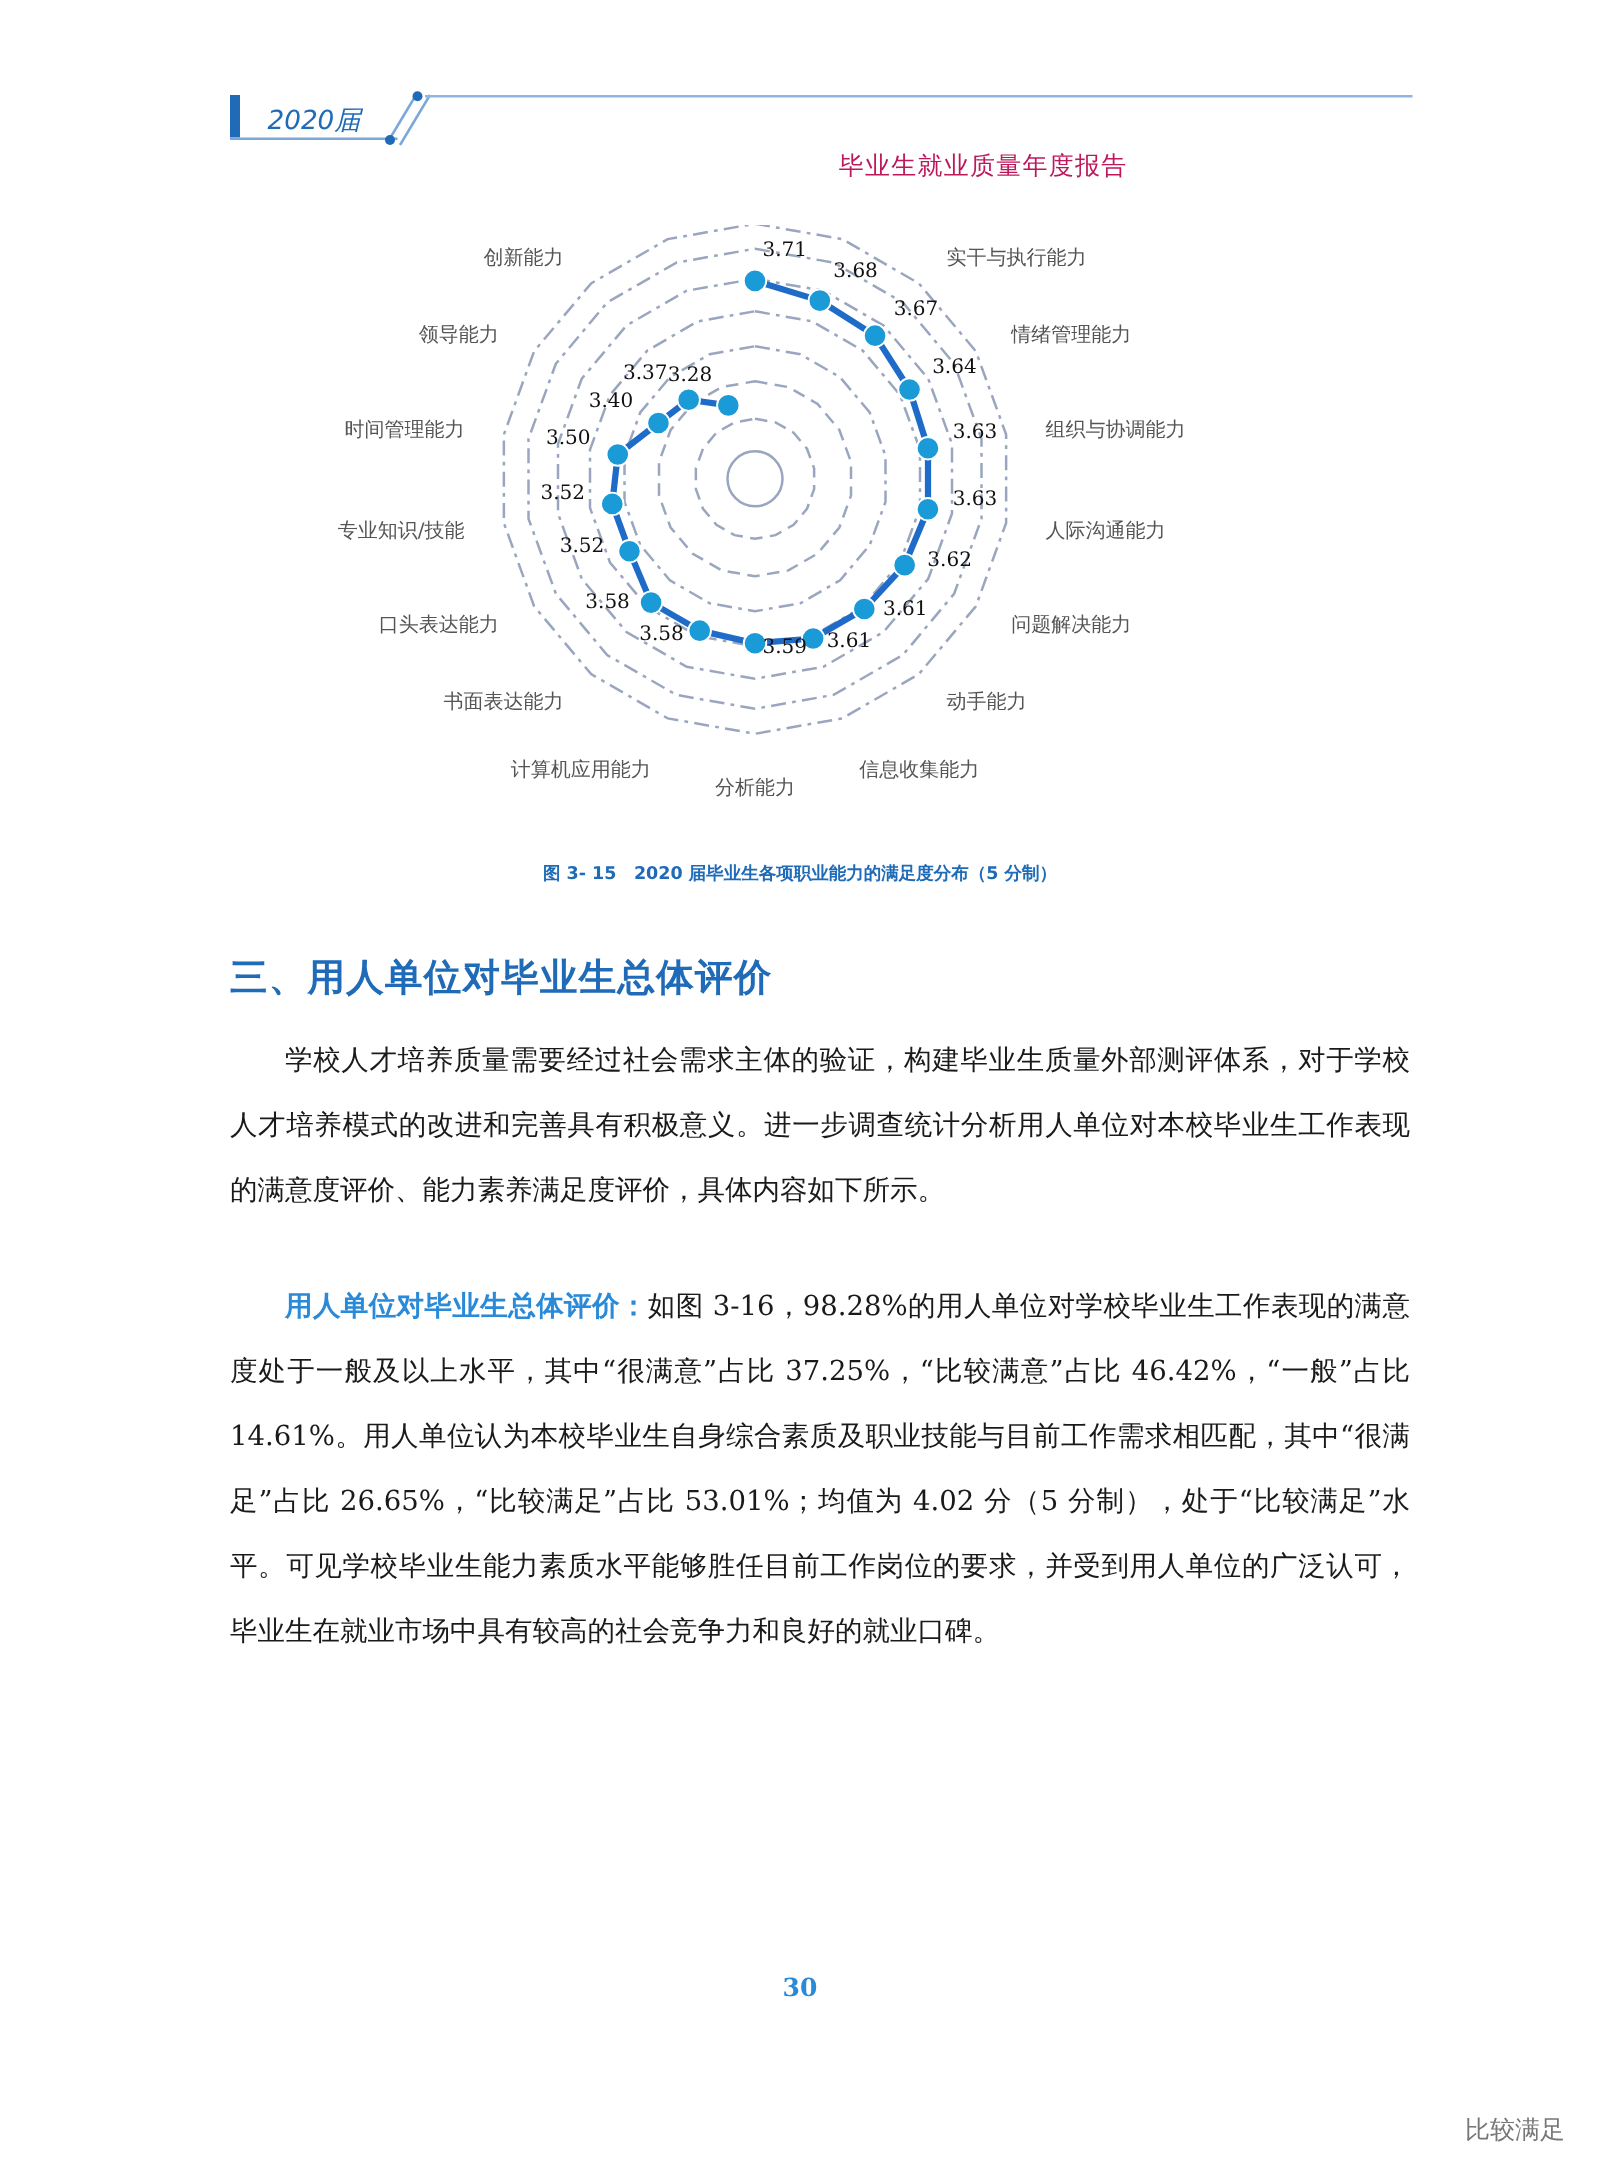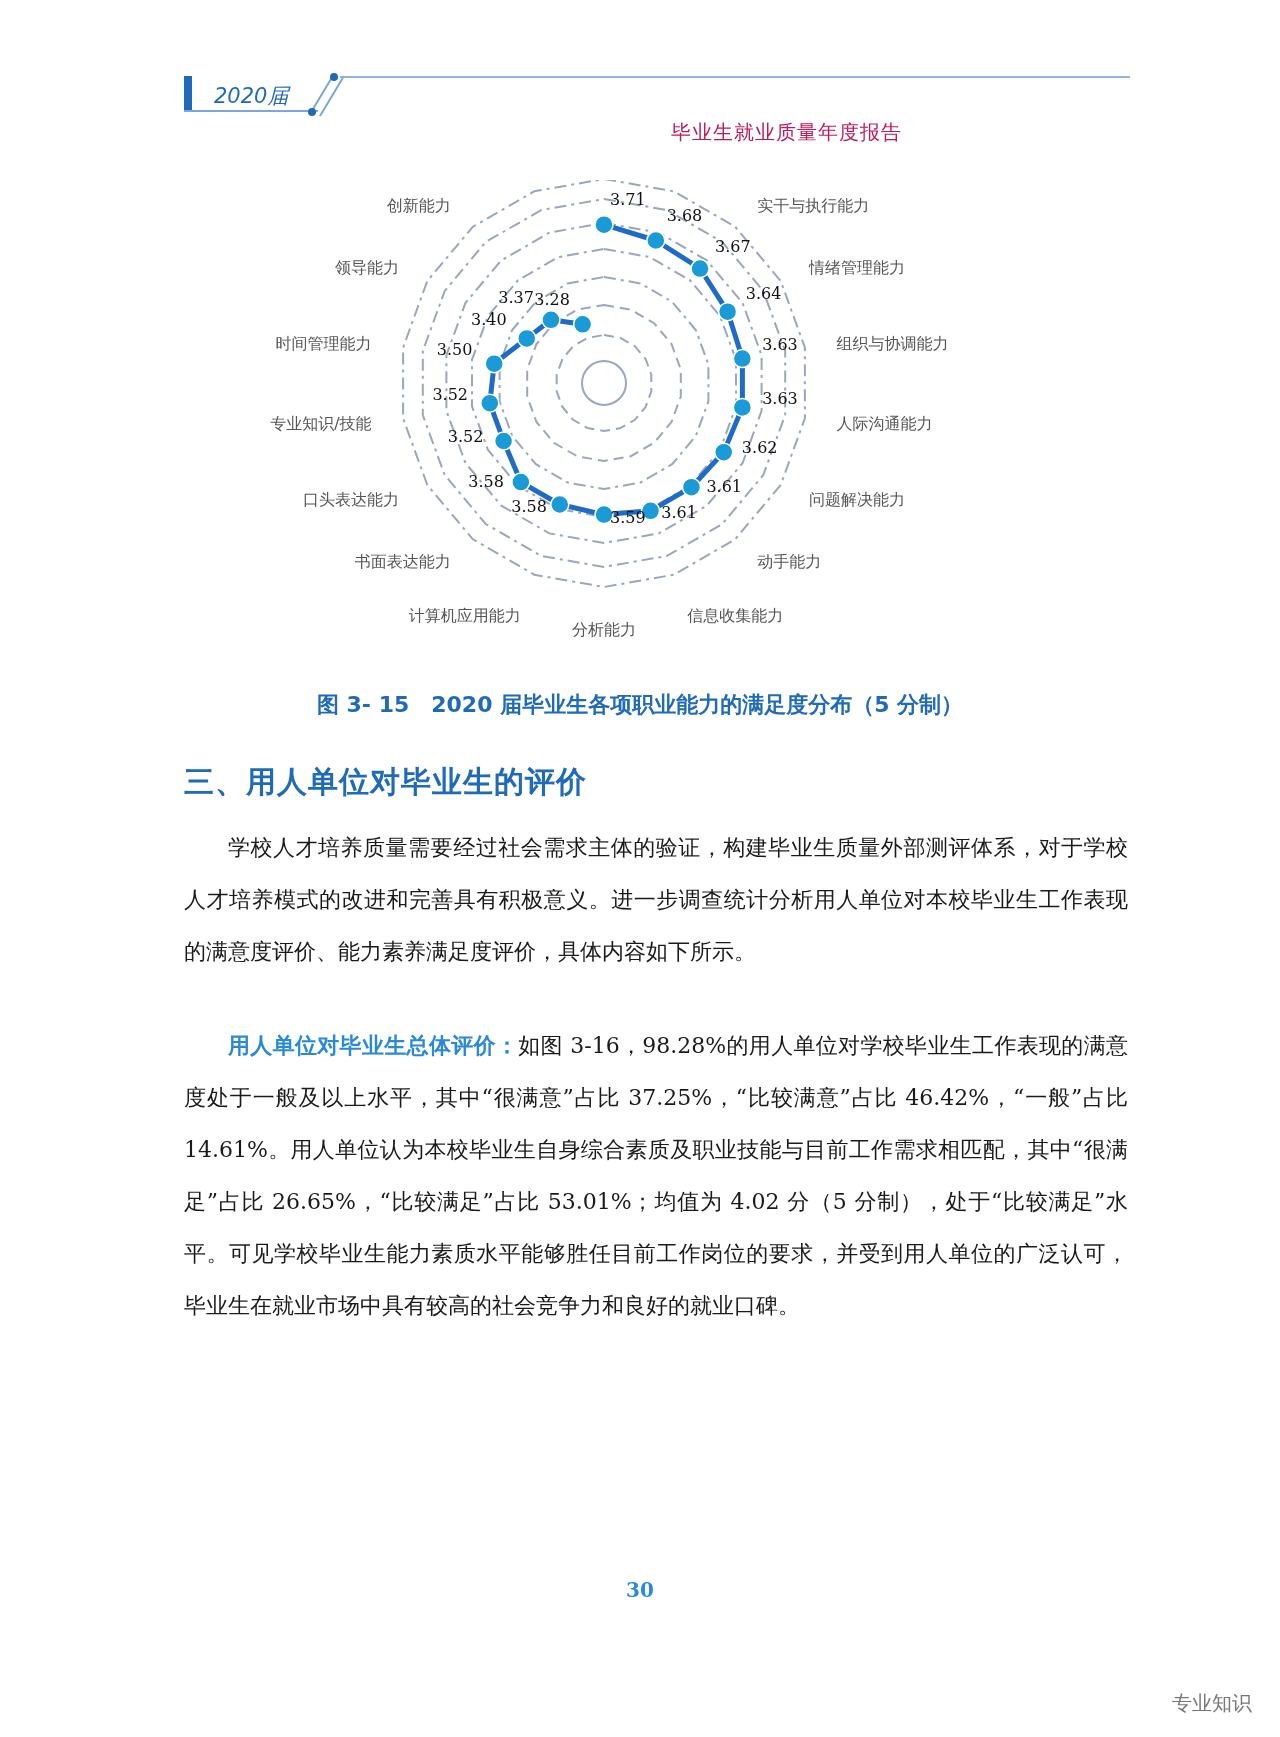--- a/index.html
+++ b/index.html
@@ -11,21 +11,21 @@
               font-style: italic; font-size: 21px; color: #1f6bb8; }
   .hdr-underline { position: absolute; left: 184px; top: 110px; width: 134px; height: 2px; background: #7ba8d8; }
   .hdr-line { position: absolute; left: 340px; top: 76px; width: 790px; height: 2px; background: #8fb6e0; }
   .hdr-title { position: absolute; right: 162px; top: 84px; font-family: "DejaVu Sans", sans-serif;
                font-size: 20px; color: #be185d; letter-spacing: 1px; margin-top: 35px; }
   .chart-wrap { position: absolute; left: 0; top: 180px; width: 1280px; height: 500px; }
   .chart-wrap svg { position: absolute; left: 0; top: 0; }
   .axis-label { font-family: "DejaVu Sans", sans-serif; font-size: 16px; fill: #555555; }
   .val-label { font-family: "DejaVu Serif", serif; font-size: 16px; fill: #111111; }
   .caption { position: absolute; left: 0; width: 1280px; top: 690px; text-align: center;
-             font-family: "DejaVu Sans", sans-serif; font-weight: bold; font-size: 22px; color: #1f6bb8; }
+             font-family: "DejaVu Sans", sans-serif; font-weight: bold; font-size: 14px; color: #1f6bb8; }
   .section-title { position: absolute; left: 184px; top: 762px; font-family: "DejaVu Sans", sans-serif;
                    font-weight: bold; font-size: 30px; color: #1f6bb8; letter-spacing: 1px; }
   .para { position: absolute; left: 184px; width: 944px; font-size: 22px; line-height: 52px;
           text-align: justify; text-indent: 2em; }
   .para .lead { color: #2a8ad8; font-family: "DejaVu Sans", sans-serif; font-weight: bold; }
   .page-num { position: absolute; left: 0; width: 1280px; top: 1578px; text-align: center;
               font-family: "DejaVu Serif", serif; font-weight: bold; font-size: 20px; color: #2a8ad8; }
   .watermark { position: absolute; right: 28px; top: 1690px; font-family: "DejaVu Sans", sans-serif;
                font-size: 20px; color: #777777; }
 </style>
@@ -109,24 +109,24 @@
       <text x="371.52460130116776" y="249.2863772187278" class="axis-label" text-anchor="end">专业知识/技能</text>
       <text x="371.5246013011677" y="168.71362278127225" class="axis-label" text-anchor="end">时间管理能力</text>
       <text x="399.08210632201013" y="93.00000000000014" class="axis-label" text-anchor="end">领导能力</text>
       <text x="450.8732745527228" y="31.27768919639712" class="axis-label" text-anchor="end">创新能力</text>
       <text x="520.651326748445" y="-15.008688022330745" class="axis-label" text-anchor="end">外语能力</text>
     </svg>
 </div>
 
 <div class="caption">图 3- 15　2020 届毕业生各项职业能力的满足度分布（5 分制）</div>
 
-<div class="section-title">三、用人单位对毕业生的评价</div>
+<div class="section-title">三、用人单位对毕业生总体评价</div>
 
 <div class="para" style="top:824px;font-family:Liberation Mono, monospace;">
   <span>学校人才培养质量需要经过社会需求主体的验证，构建毕业生质量外部测评体系，对于学校人才培养模式的改进和完善具有积极意义。进一步调查统计分析用人单位对本校毕业生工作表现的满意度评价、能力素养满足度评价，具体内容如下所示。</span>
 </div>
 
 <div class="para" style="top:1020px;">
   <span class="lead">用人单位对毕业生总体评价：</span><span>如图 3-16，98.28%的用人单位对学校毕业生工作表现的满意度处于一般及以上水平，其中“很满意”占比 37.25%，“比较满意”占比 46.42%，“一般”占比　14.61%。用人单位认为本校毕业生自身综合素质及职业技能与目前工作需求相匹配，其中“很满足”占比 26.65%，“比较满足”占比 53.01%；均值为 4.02 分（5 分制），处于“比较满足”水平。可见学校毕业生能力素质水平能够胜任目前工作岗位的要求，并受到用人单位的广泛认可，毕业生在就业市场中具有较高的社会竞争力和良好的就业口碑。</span>
 </div>
 
 <div class="page-num">30</div>
-<div class="watermark">专业知识</div>
+<div class="watermark">比较满足</div>
 
 </body></html>

